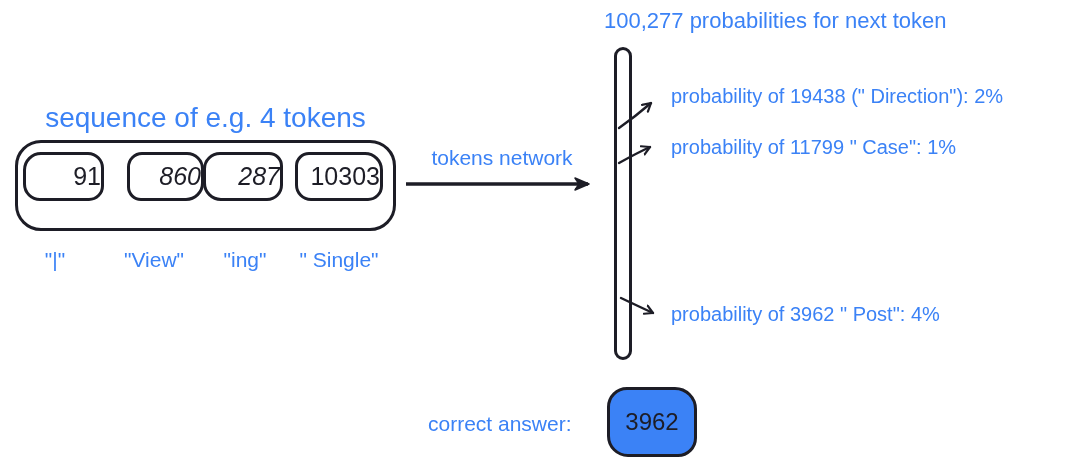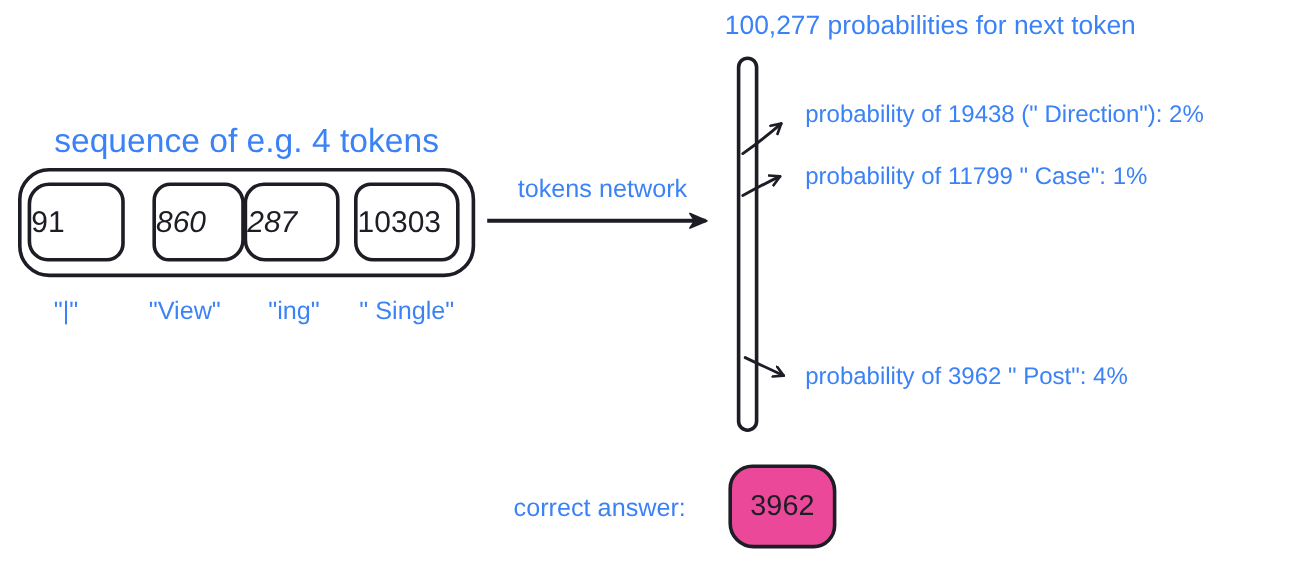--- a/index.html
+++ b/index.html
@@ -26,28 +26,28 @@
     left: 15px; top: 140px;
     width: 381px; height: 91px;
     border: 3px solid #1d1d26;
     border-radius: 26px;
     box-sizing: border-box;
     background: #ffffff;
   }
   .token-box {
     position: absolute;
     top: 152px;
-    height: 66px;
+    height: 49px;
     border: 3px solid #1d1d26;
     border-radius: 16px;
     box-sizing: border-box;
     background: #ffffff;
     display: flex;
     align-items: center;
-    justify-content: flex-start;
+    justify-content: flex-end;
     font-size: 25px;
   }
   .tok1 { left: 23px;  width: 81px; border-radius: 18px 16px 15px 17px; }
   .tok2 { left: 127px; width: 77px; border-radius: 15px 17px 18px 14px; font-style: italic; }
   .tok3 { left: 203px; width: 80px; border-radius: 17px 14px 16px 18px; font-style: italic; }
   .tok4 { left: 295px; width: 88px; border-radius: 14px 18px 15px 16px; }
 
   .tok-str { top: 248px; font-size: 21px; text-align: center; position: absolute; }
   .str1 { left: 25px;  width: 60px; }
   .str2 { left: 114px; width: 80px; }
@@ -72,21 +72,21 @@
   .prob3 { top: 303px; }
 
   .answer-label { left: 428px; top: 412px; font-size: 21px; }
   .answer-box {
     position: absolute;
     left: 607px; top: 387px;
     width: 90px; height: 70px;
     border: 3px solid #1d1d26;
     border-radius: 20px 22px 19px 21px;
     box-sizing: border-box;
-    background: #ec4899;
+    background: #3b82f6;
     display: flex;
     align-items: center;
     justify-content: center;
     font-size: 24px;
   }
 
   .arrow-layer {
     position: absolute;
     left: 0; top: 0;
     width: 1080px; height: 473px;

